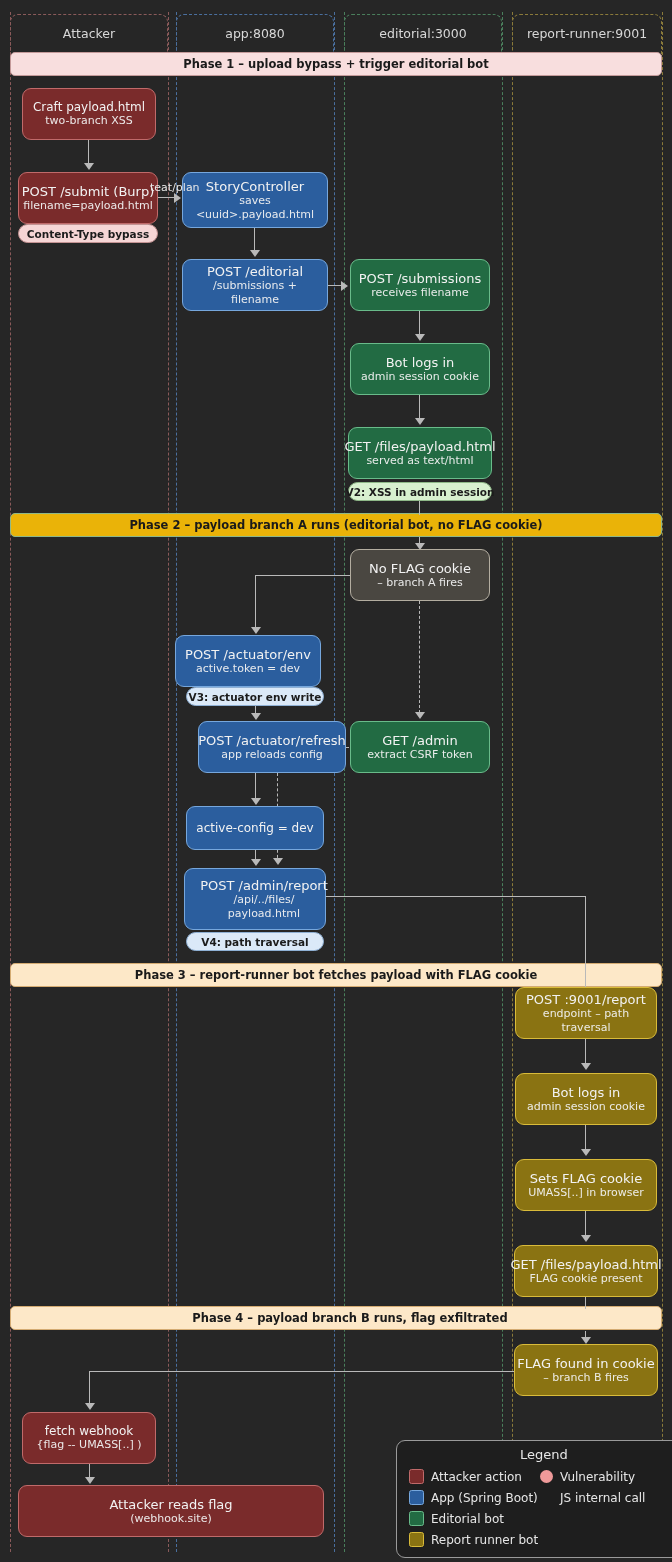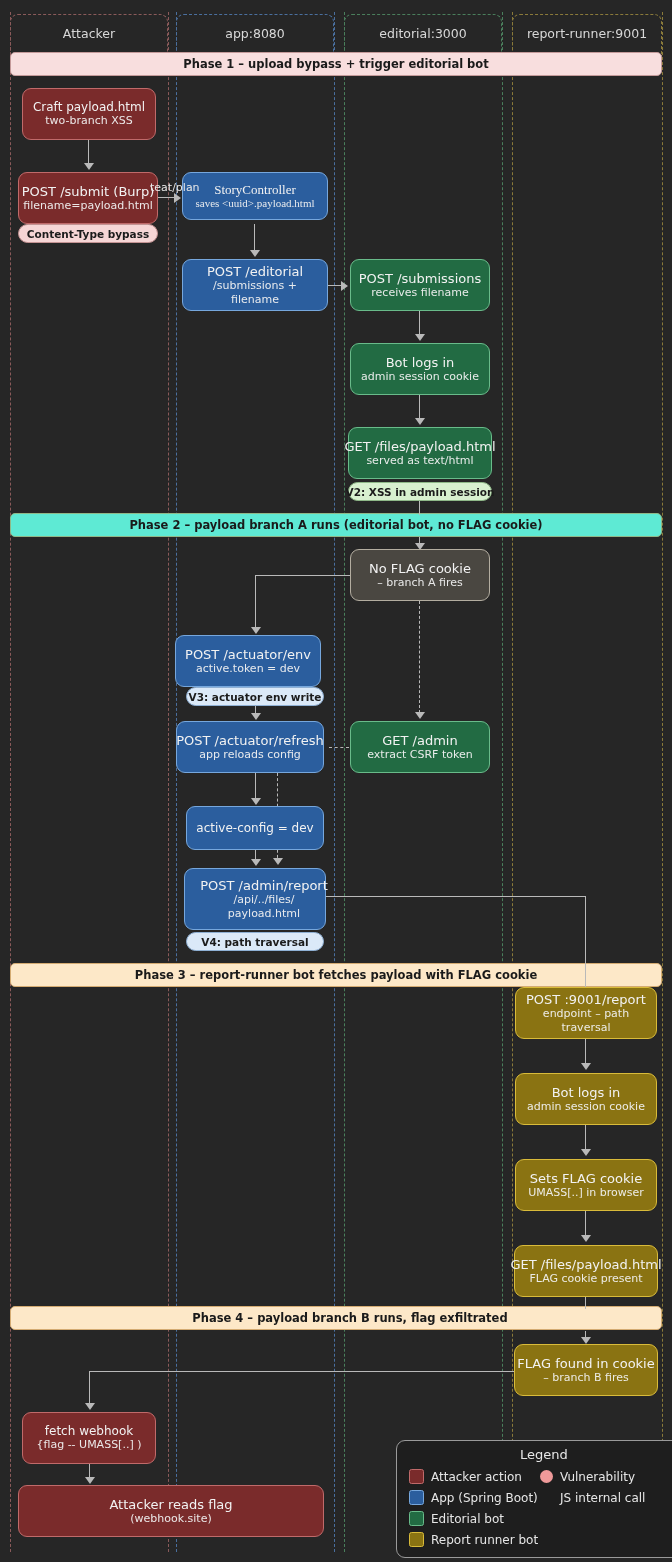--- a/index.html
+++ b/index.html
@@ -83,21 +83,21 @@
       <div class="lane-line" style="left: 502px; border-color: rgb(74, 127, 92);"></div>
       <div class="lane-hdr" style="left: 512px; width: 150px; border-color: rgb(138, 122, 58);">
         <span>report-runner:9001</span>
       </div>
       <div class="lane-line" style="left: 512px; border-color: rgb(138, 122, 58);"></div>
       <div class="lane-line" style="left: 662px; border-color: rgb(138, 122, 58);"></div>
     </div>
 
   <div id="phases">
       <div class="phase" style="top: 52px; background: rgb(248, 222, 222); border: 1.4px solid rgb(196, 154, 154);">Phase 1 – upload bypass + trigger editorial bot</div>
-      <div class="phase" style="top: 513px; background: #5eead4; border: 1.4px solid rgb(143, 184, 136);">Phase 2 – payload branch A runs (editorial bot, no FLAG cookie)</div>
+      <div class="phase" style="top: 513px; background: #eab308; border: 1.4px solid rgb(143, 184, 136);">Phase 2 – payload branch A runs (editorial bot, no FLAG cookie)</div>
       <div class="phase" style="top: 963px; background: rgb(253, 232, 200); border: 1.4px solid rgb(212, 171, 114);">Phase 3 – report-runner bot fetches payload with FLAG cookie</div>
       <div class="phase" style="top: 1306px; background: rgb(253, 232, 200); border: 1.4px solid rgb(212, 171, 114); padding-left: 28px;">Phase 4 – payload branch B runs, flag exfiltrated</div>
     </div>
 
   <div id="edges">
 
     <div class="ln v" style="left:88px;top:140px;height:24px;"></div>
     <div class="arw" style="left:84px;top:163px;"></div>
 
     <div class="ln h" style="left:158px;top:197px;width:16px;"></div>
@@ -164,21 +164,21 @@
 
   <div id="nodes">
       <div class="node n-red small" style="left: 22px; top: 88px; width: 134px; height: 52px;">
         <div class="t1">Craft payload.html</div>
         <div class="t2">two-branch XSS</div>
       </div>
       <div class="node n-red" style="left: 18px; top: 172px; width: 140px; height: 52px;">
         <div class="t1">POST /submit (Burp)</div>
         <div class="t2">filename=payload.html</div>
       </div>
-      <div class="node n-blue" style="left: 182px; top: 172px; width: 146px; height: 48px; font-family: Liberation Serif, serif;">
+      <div class="node n-blue" style="left: 182px; top: 172px; width: 146px; height: 56px;">
         <div class="t1">StoryController</div>
         <div class="t2">saves &lt;uuid&gt;.payload.html</div>
       </div>
       <div class="node n-blue" style="left: 182px; top: 259px; width: 146px; height: 52px;">
         <div class="t1">POST /editorial</div>
         <div class="t2">/submissions + filename</div>
       </div>
       <div class="node n-green" style="left: 350px; top: 259px; width: 140px; height: 52px;">
         <div class="t1">POST /submissions</div>
         <div class="t2">receives filename</div>
@@ -192,21 +192,21 @@
         <div class="t2">served as text/html</div>
       </div>
       <div class="node n-gray" style="left: 350px; top: 549px; width: 140px; height: 52px;">
         <div class="t1">No FLAG cookie</div>
         <div class="t2">– branch A fires</div>
       </div>
       <div class="node n-blue" style="left: 175px; top: 635px; width: 146px; height: 52px;">
         <div class="t1">POST /actuator/env</div>
         <div class="t2">active.token = dev</div>
       </div>
-      <div class="node n-blue" style="left: 176px; top: 721px; width: 148px; height: 52px;">
+      <div class="node n-blue" style="left: 198px; top: 721px; width: 148px; height: 52px;">
         <div class="t1">POST /actuator/refresh</div>
         <div class="t2">app reloads config</div>
       </div>
       <div class="node n-green" style="left: 350px; top: 721px; width: 140px; height: 52px;">
         <div class="t1">GET /admin</div>
         <div class="t2">extract CSRF token</div>
       </div>
       <div class="node n-blue small" style="left: 186px; top: 806px; width: 138px; height: 44px;">
         <div class="t1">active-config = dev</div>
       </div>

